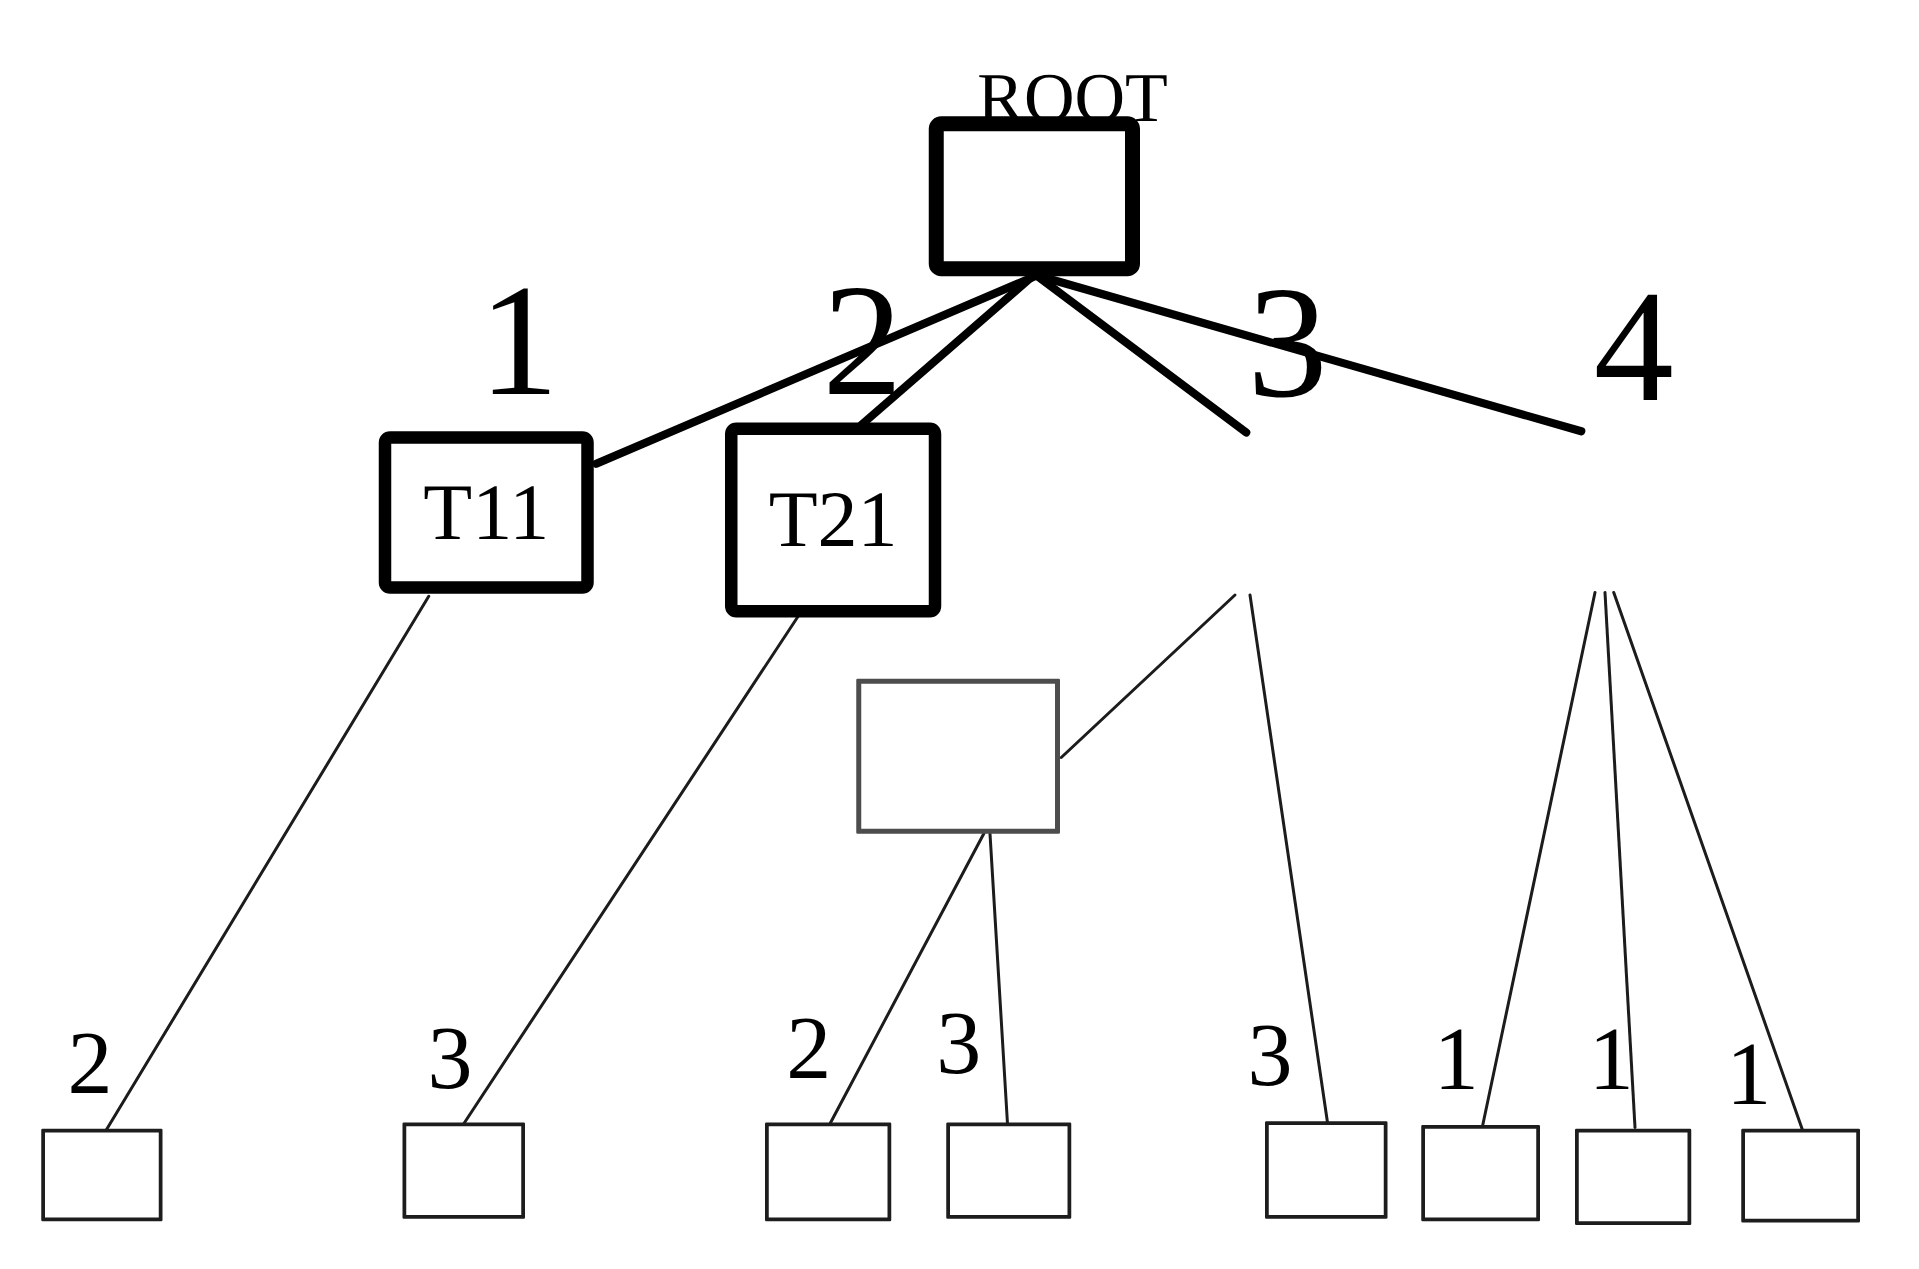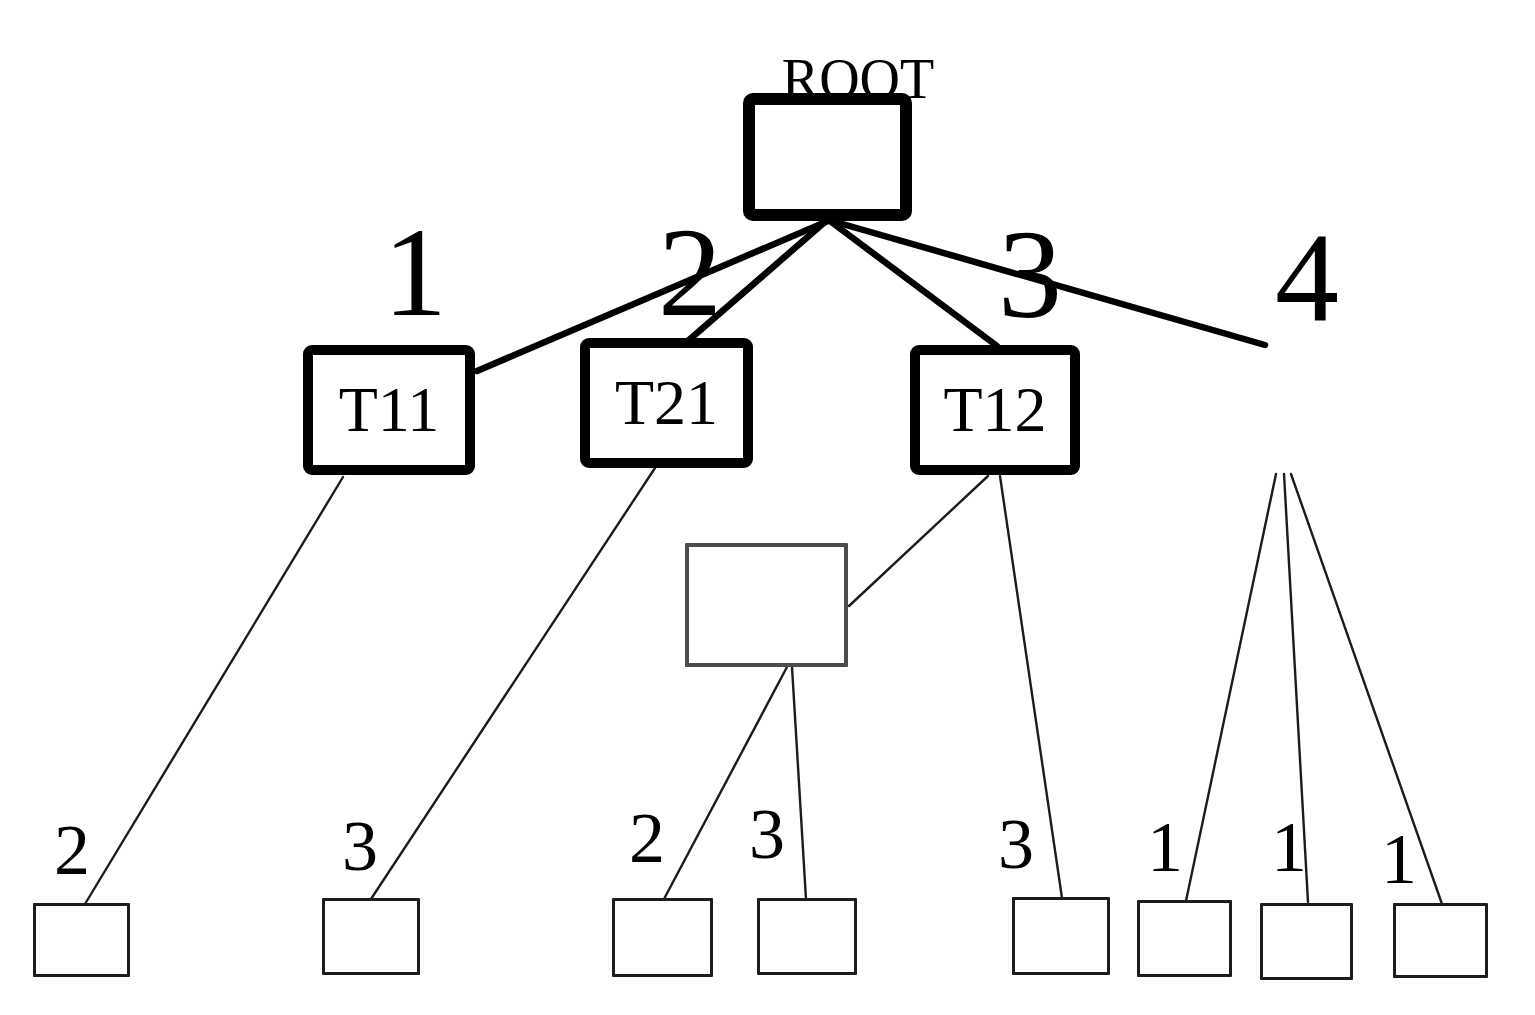--- a/index.html
+++ b/index.html
@@ -97,25 +97,22 @@
   <div class="node root" style="left:743px; top:93px; width:169px; height:128px;"></div>
 
   <div class="lbl edge-num" style="left:415px;  top:272px;">1</div>
   <div class="lbl edge-num" style="left:690px;  top:272px;">2</div>
   <div class="lbl edge-num" style="left:1030px; top:274px;">3</div>
   <div class="lbl edge-num" style="left:1307px; top:277px;">4</div>
 
   <div class="node lvl1" style="left:303px; top:345px; width:172px; height:130px;">
     <span>T11</span>
   </div>
-  <div class="node lvl1" style="left:580px; top:338px; width:173px; height:130px;font-family:Liberation Serif, serif;">
+  <div class="node lvl1" style="left:580px; top:338px; width:173px; height:156px;font-family:Liberation Serif, serif;">
     <span>T21</span>
-  </div>
-  <div class="node lvl1" style="left:910px; top:345px; width:170px; height:130px;">
-    <span>T12</span>
   </div>
 
   <div class="node mid" style="left:685px; top:543px; width:163px; height:124px;"></div>
 
   <div class="lbl leaf-num" style="left:72px;   top:850px;">2</div>
   <div class="lbl leaf-num" style="left:360px;  top:846px;">3</div>
   <div class="lbl leaf-num" style="left:647px;  top:838px;">2</div>
   <div class="lbl leaf-num" style="left:767px;  top:834px;">3</div>
   <div class="lbl leaf-num" style="left:1016px; top:844px;">3</div>
   <div class="lbl leaf-num" style="left:1165px; top:847px;">1</div>

